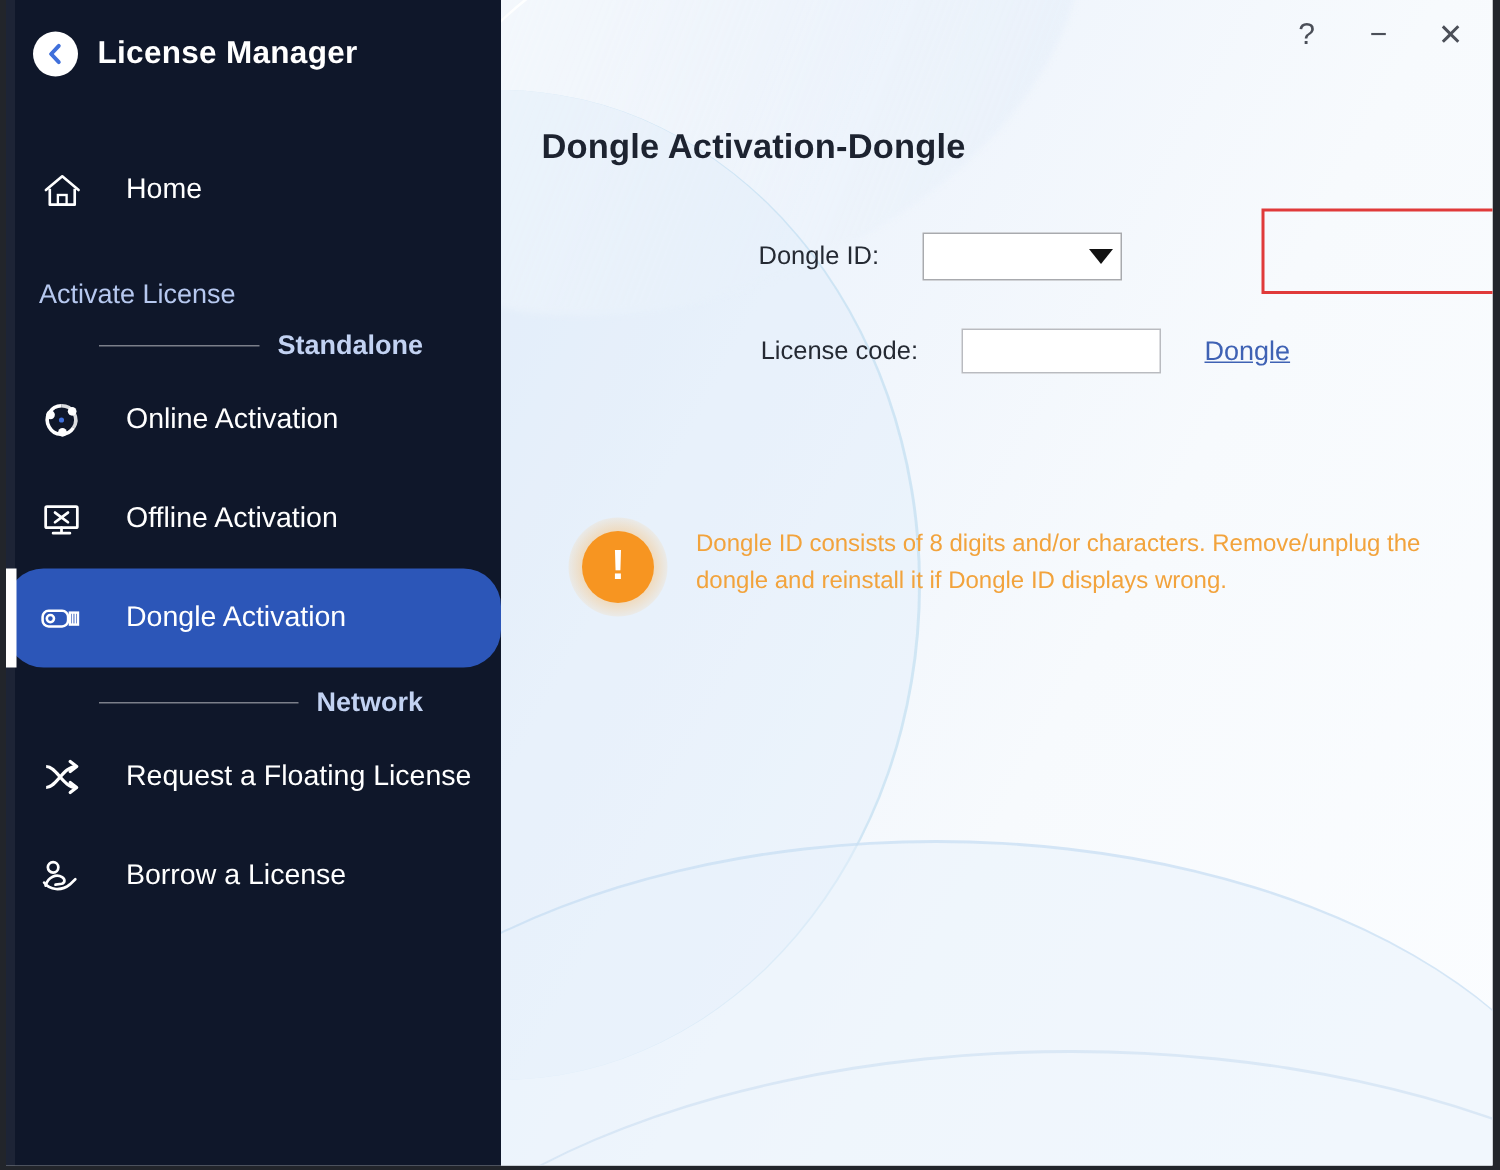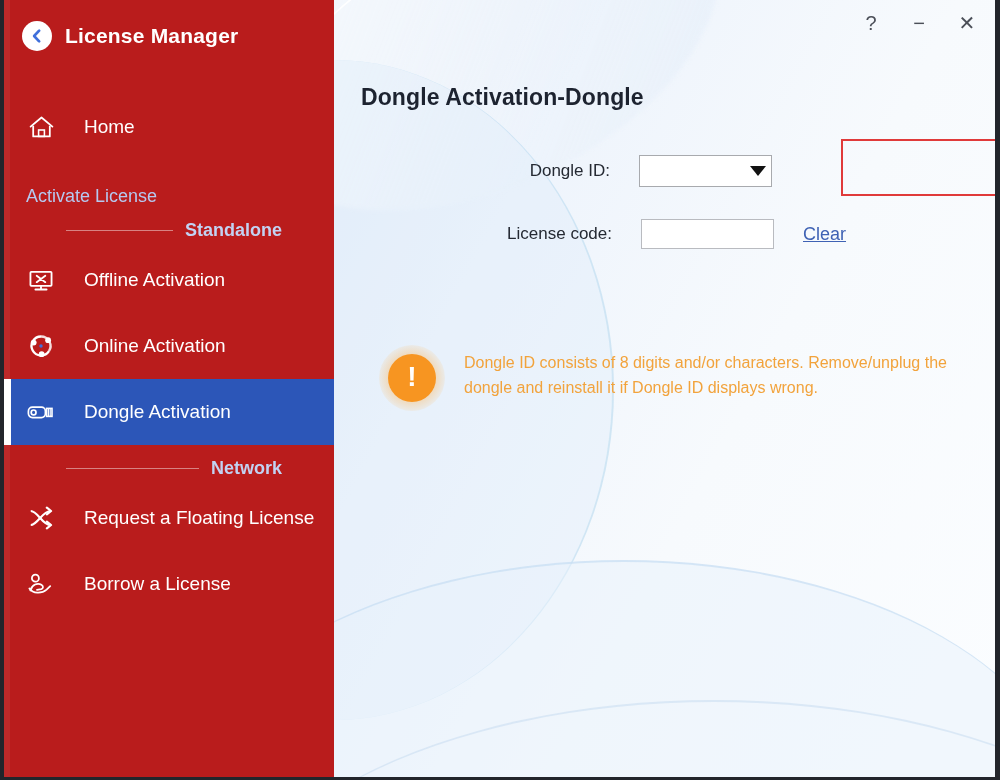--- a/index.html
+++ b/index.html
@@ -22,21 +22,21 @@
     border-right: 5px solid #22252b;
     border-bottom: 3px solid #22252b;
   }
 
   
   #sidebar {
     position: absolute;
     left: 0; top: 0;
     width: 330px;
     height: 780px;
-    background: #b91c1c;
+    background: #0f172a;
     overflow: hidden;
   }
   #sidebar::before {
     content: "";
     position: absolute;
     left: 0; top: 0;
     width: 6px; height: 100%;
     background: rgba(255,255,255,0.06);
   }
 
@@ -79,20 +79,21 @@
     display: flex; align-items: center; justify-content: center;
     flex: 0 0 auto;
   }
   .nav-item .nav-label {
     color: #ffffff;
     font-size: 19px;
     white-space: nowrap;
   }
   .nav-item.active {
     background: #2c56b8;
+    border-radius: 25px;
   }
   .nav-item.active::before {
     content: "";
     position: absolute;
     left: 0; top: 0;
     width: 7px; height: 100%;
     background: #ffffff;
   }
 
   #nav-home { margin-top: 44px; height: 50px; }
@@ -208,21 +209,21 @@
     display: flex;
     align-items: center;
     z-index: 10;
   }
   .field-label {
     font-size: 17px;
     color: #252a33;
     text-align: right;
     white-space: nowrap;
   }
-  #row-dongle { left: 166px; top: 155px; }
+  #row-dongle { left: 142px; top: 155px; }
   #row-dongle .field-label { width: 110px; }
   #row-license { left: 168px; top: 219px; }
   #row-license .field-label { width: 110px; }
 
   .combo {
     position: relative;
     margin-left: 29px;
     width: 133px;
     height: 32px;
     background: #ffffff;
@@ -349,40 +350,40 @@
     <div class="section-title">Activate License</div>
 
     <div class="divider-row">
       <span class="rule"></span>
       <span class="divider-label">Standalone</span>
     </div>
 
     <div class="nav-item">
       <span class="nav-icon">
         <svg width="28" height="28" viewBox="0 0 26 26" aria-hidden="true">
-          <rect x="3.2" y="5.4" width="19.6" height="13" rx="0.8" fill="none" stroke="#fff" stroke-width="1.7"></rect>
-          <path d="M9 9 L17 15 M17 9 L9 15" stroke="#fff" stroke-width="1.7" stroke-linecap="round"></path>
-          <path d="M13 18.4 V21.4 M7.8 21.8 H18.2" stroke="#fff" stroke-width="1.7" stroke-linecap="round"></path>
-        </svg>
-      </span>
-      <span class="nav-label">Offline Activation</span>
-    </div>
-
-    <div class="nav-item">
-      <span class="nav-icon">
-        <svg width="28" height="28" viewBox="0 0 26 26" aria-hidden="true">
           <path d="M13 4.2 A8.8 8.8 0 1 0 20.4 17.8" fill="none" stroke="#fff" stroke-width="2.2"></path>
           <path d="M13 4.2 A8.8 8.8 0 0 1 20.4 17.8" fill="none" stroke="#fff" stroke-width="2.2" opacity="0.85"></path>
           <circle cx="6.2" cy="9.8" r="2.7" fill="#fff"></circle>
           <circle cx="19.6" cy="7.6" r="2.7" fill="#fff"></circle>
           <circle cx="13.6" cy="20.6" r="2.7" fill="#fff"></circle>
           <circle cx="13" cy="13" r="1.6" fill="#4070db"></circle>
         </svg>
       </span>
       <span class="nav-label">Online Activation</span>
+    </div>
+
+    <div class="nav-item">
+      <span class="nav-icon">
+        <svg width="28" height="28" viewBox="0 0 26 26" aria-hidden="true">
+          <rect x="3.2" y="5.4" width="19.6" height="13" rx="0.8" fill="none" stroke="#fff" stroke-width="1.7"></rect>
+          <path d="M9 9 L17 15 M17 9 L9 15" stroke="#fff" stroke-width="1.7" stroke-linecap="round"></path>
+          <path d="M13 18.4 V21.4 M7.8 21.8 H18.2" stroke="#fff" stroke-width="1.7" stroke-linecap="round"></path>
+        </svg>
+      </span>
+      <span class="nav-label">Offline Activation</span>
     </div>
 
     <div class="nav-item active">
       <span class="nav-icon">
         <svg width="30" height="30" viewBox="0 0 30 26" aria-hidden="true">
           <rect x="2.4" y="8.2" width="17" height="10.4" rx="4" fill="none" stroke="#fff" stroke-width="1.7"></rect>
           <circle cx="7.6" cy="13.4" r="2.4" fill="none" stroke="#fff" stroke-width="1.7"></circle>
           <rect x="20.6" y="9.4" width="5.4" height="8" fill="none" stroke="#fff" stroke-width="1.6"></rect>
           <path d="M22.4 9.4 V17.4 M24.2 9.4 V17.4" stroke="#fff" stroke-width="1.2"></path>
         </svg>
@@ -443,21 +444,21 @@
             <span class="caret-tri"></span>
           </span>
       </div>
     </div>
 
     <div class="form-row" id="row-license">
       <span class="field-label">License code:</span>
       <input class="textbox" type="text" value="" style="">
     </div>
 
-    <span id="clear-link">Clear</span>
+    <span id="clear-link">Dongle</span>
 
     <div id="annot-box"></div>
 
     <div id="note">
       <div id="note-icon">
         <span class="dot">!</span>
       </div>
       <div id="note-text">Dongle ID consists of 8 digits and/or characters. Remove/unplug the dongle and reinstall it if Dongle ID displays wrong.</div>
     </div>
 

